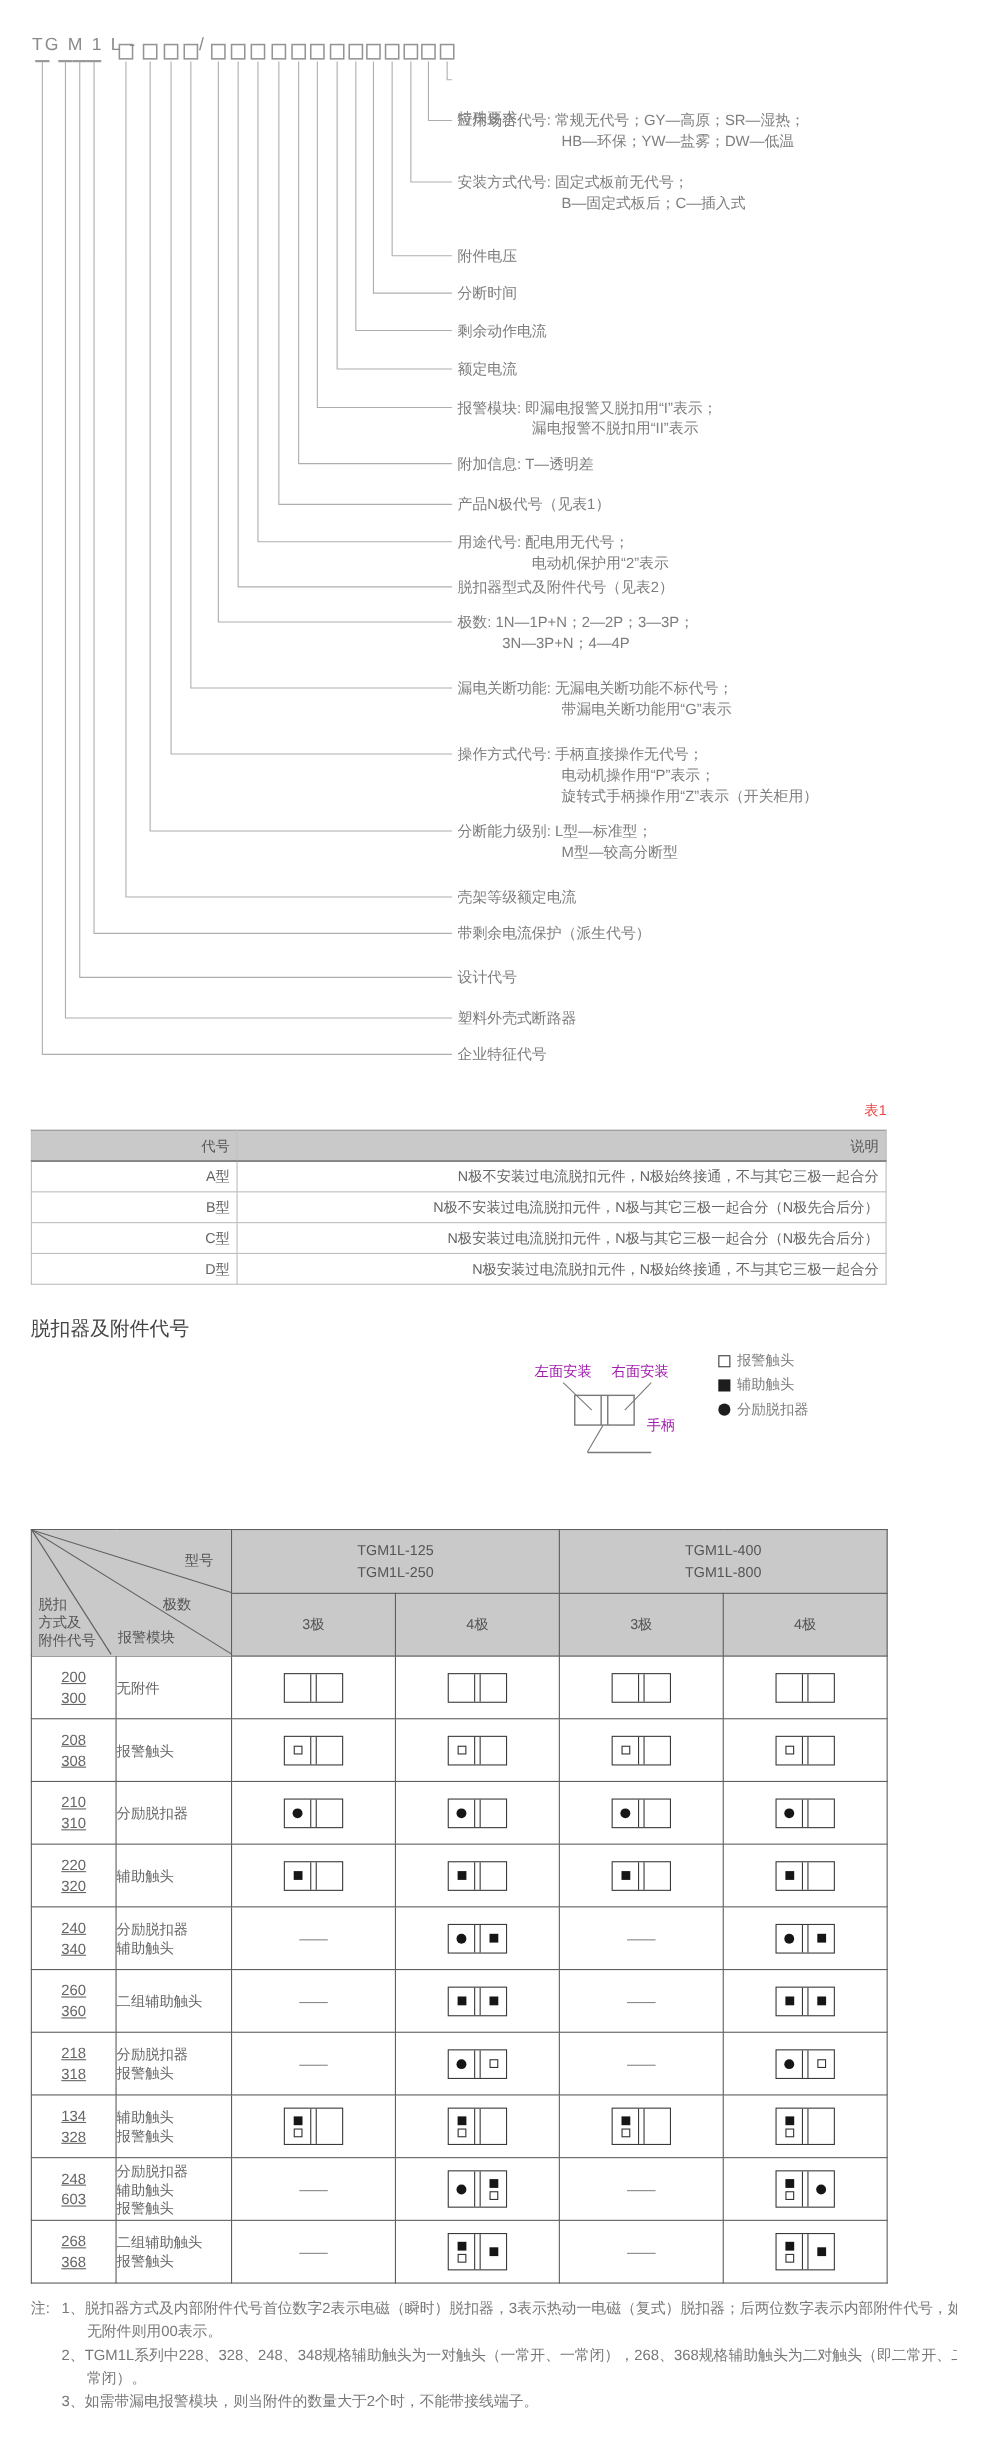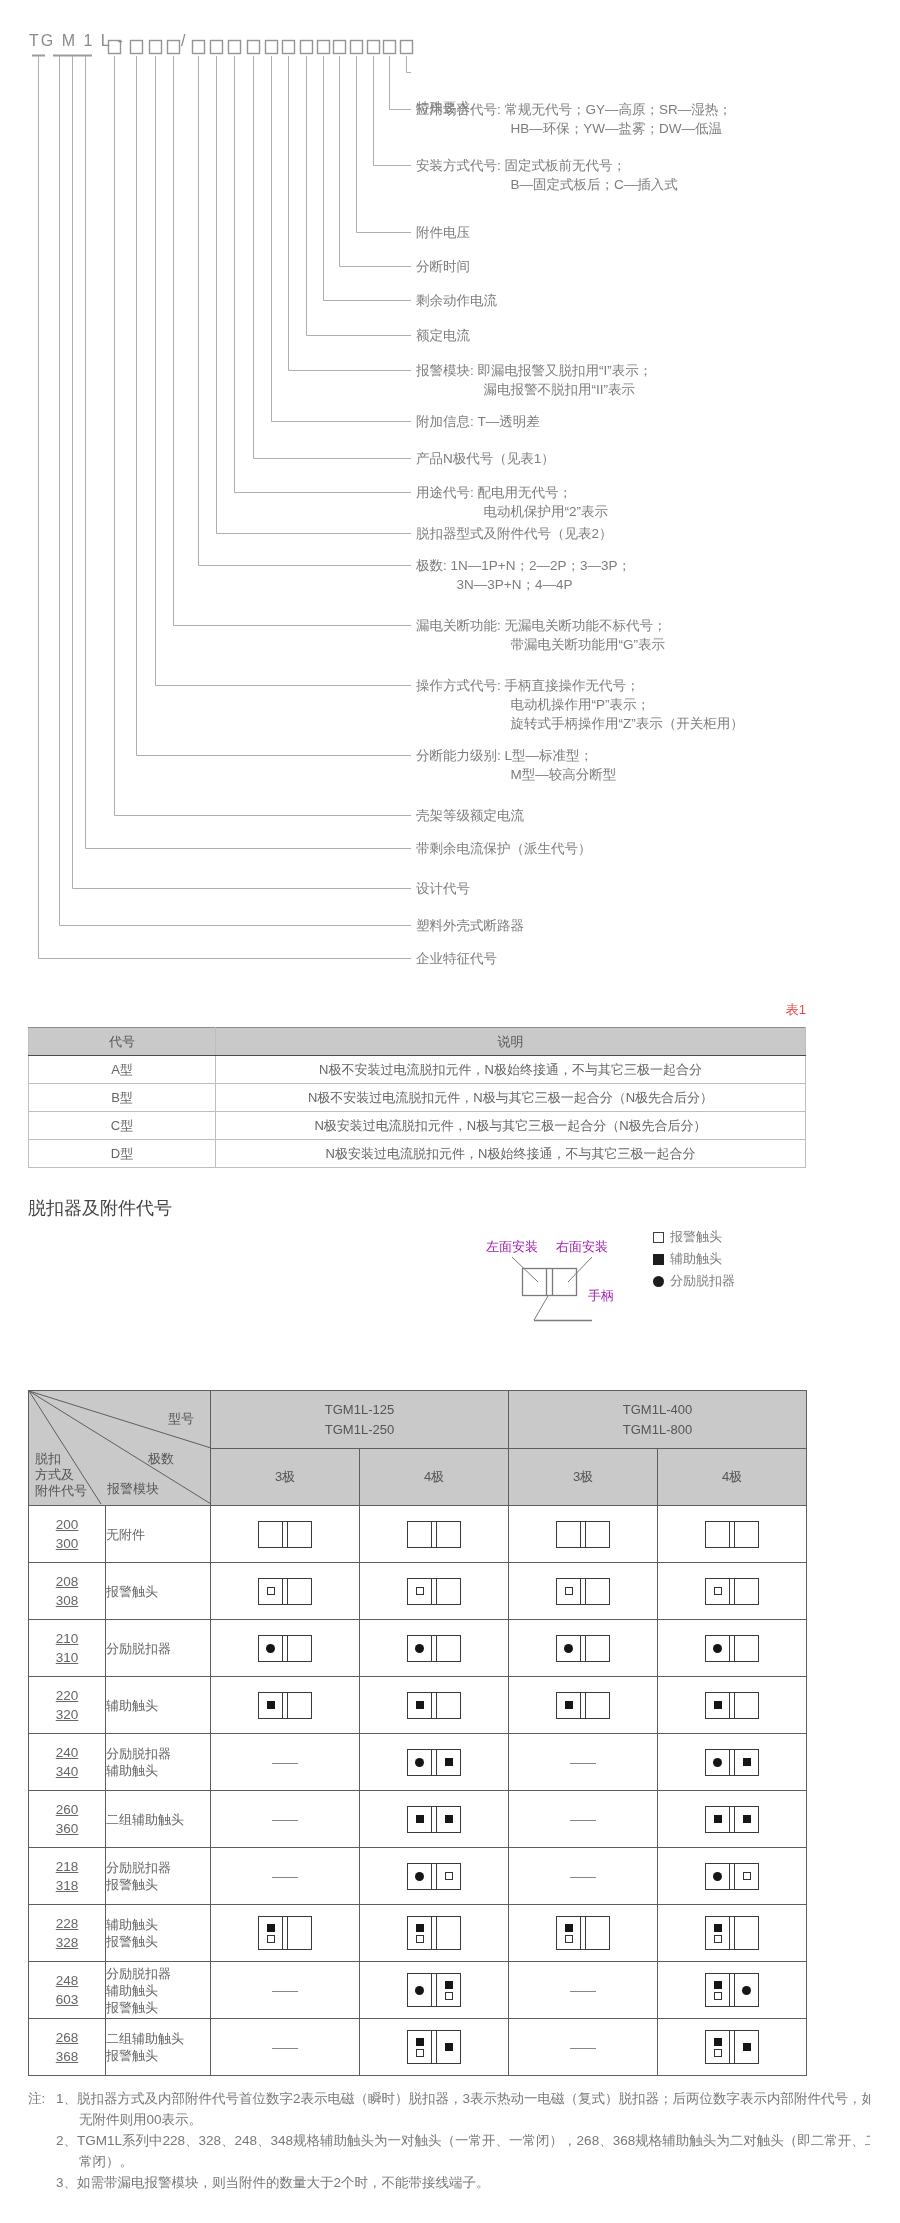--- a/index.html
+++ b/index.html
@@ -11,21 +11,21 @@
   .model-prefix{position:absolute;left:29px;top:32px;font-size:16px;color:#8a8a8a;
                 letter-spacing:2px;white-space:pre;}
   .model-slash{position:absolute;left:181px;top:32px;font-size:16px;color:#8a8a8a;}
   .dlabel{position:absolute;left:416px;font-size:13.5px;line-height:19px;color:#7d7d7d;white-space:pre;}
   
   .tbl-tag{position:absolute;left:28px;width:778px;text-align:right;font-size:13px;color:#ef4444;}
   .tag1{top:1001px;} .tag2{top:1420px;margin-top:48px;}
   
   .table1{position:absolute;left:28px;top:1027px;width:778px;border-collapse:collapse;
           table-layout:fixed;font-size:13px;color:#666;}
-  .table1 th,.table1 td{border:1px solid #bdbdbd;height:27px;text-align:center;font-weight:normal;padding:0 6px;}
+  .table1 th,.table1 td{border:1px solid #bdbdbd;height:27px;text-align:right;font-weight:normal;padding:0 6px;}
   .table1 thead th{background:#c9c9c9;color:#555;border-top:1px solid #8c8c8c;border-bottom:1px solid #4a4a4a;}
   .table1{border:1px solid #9a9a9a;}
   
   .section-heading{position:absolute;left:28px;top:1196px;font-size:18px;font-weight:normal;color:#454545;}
   .td-label{position:absolute;font-size:13px;color:#a21caf;}
   .lbl-left{left:486px;top:1238px;} .lbl-right{left:556px;top:1238px;} .lbl-handle{left:552px;top:1287px;margin-left:36px;}
   .legend{position:absolute;left:653px;top:1226px;}
   .legend-item{display:flex;align-items:center;height:22px;font-size:13px;color:#7d7d7d;}
   .lg-icon{display:inline-block;margin-right:6px;}
   .lg-alarm{width:11px;height:11px;border:1.5px solid #3c3c3c;background:#fff;box-sizing:border-box;}
@@ -447,21 +447,21 @@
               <span class="sym-cell">
                 <span class="mk mk-shunt"></span>
               </span>
               <span class="sym-mid"></span>
               <span class="sym-cell">
                 <span class="mk mk-alarm"></span>
               </span>
             </span></td>
         </tr>
         <tr>
-          <td class="t2code">228
+          <td class="t2code">134
 328</td>
           <td class="t2name">辅助触头
 报警触头</td>
           <td class="t2sym"><span class="sym sym-tall">
               <span class="sym-cell">
                 <span class="mk mk-aux"></span>
                 <span class="mk mk-alarm"></span>
               </span>
               <span class="sym-mid"></span>
               <span class="sym-cell"></span>

